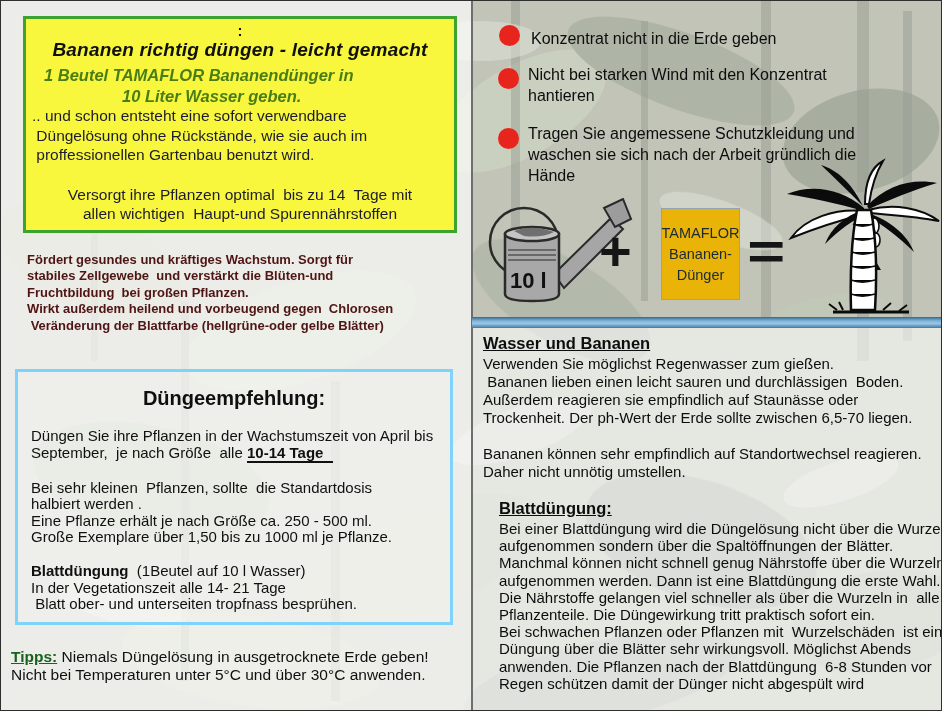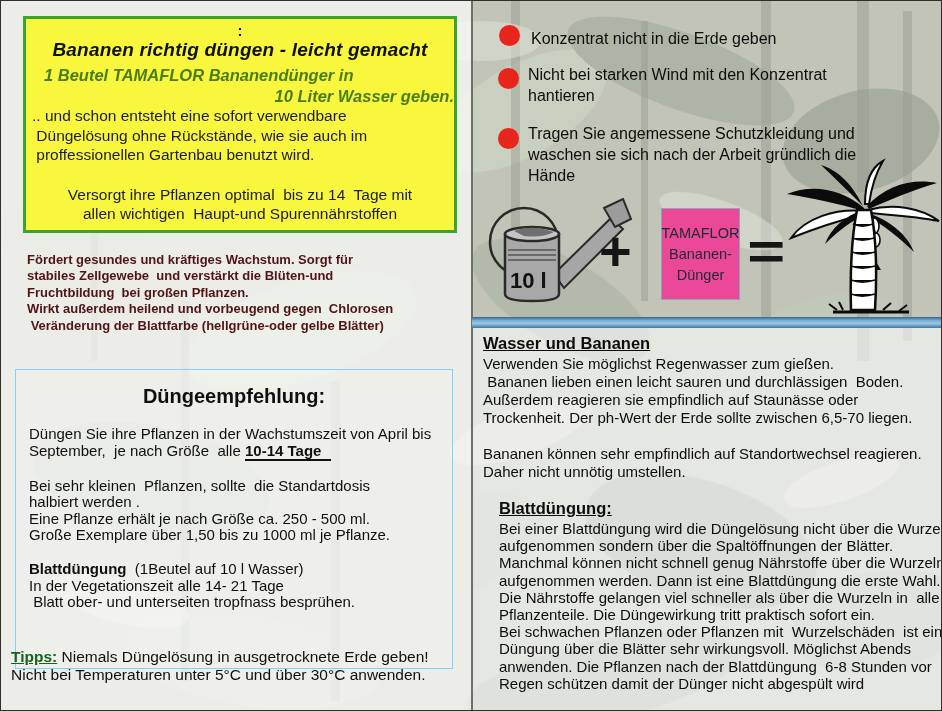--- a/index.html
+++ b/index.html
@@ -17,32 +17,32 @@
   .prewrap{ white-space:pre-wrap; }
 
   
   .intro-box{
     position:absolute; left:22px; top:15px; width:434px; height:217px;
     background:#f8f73e; border:3px solid #3ba32e; padding-top:5px;
   }
   .colon{ text-align:center; font-weight:bold; font-size:15px; line-height:13px; color:#111; }
   .intro-title{ text-align:center; font-size:19px; font-weight:bold; font-style:italic; color:#101010; margin-top:2px; letter-spacing:0.2px; }
   .dose1{ margin-left:18px; margin-top:5px; font-size:16.5px; font-weight:bold; font-style:italic; color:#4b7d17; }
-  .dose2{ margin-left:96px; font-size:16.5px; font-weight:bold; font-style:italic; color:#4b7d17; margin-top:2px;text-align:right; }
+  .dose2{ margin-left:96px; font-size:16.5px; font-weight:bold; font-style:italic; color:#4b7d17; margin-top:2px; }
   .intro-body{ margin-left:6px; font-size:15.5px; line-height:19.5px; color:#1c1c30; }
   .intro-benefit{ text-align:center; margin-top:20px; font-size:15.5px; line-height:19.5px; color:#1c1c30; }
 
   .effects{
     position:absolute; left:26px; top:251px; width:430px;
     font-size:13px; font-weight:bold; line-height:16.4px; color:#4f1414;
   }
 
   .rec-box{
-    position:absolute; left:14px; top:368px; width:438px; height:300px;
-    border:1px solid #7dd3fc; background:rgba(255,255,255,0.12);
+    position:absolute; left:14px; top:368px; width:438px; height:256px;
+    border:3px solid #7dd3fc; background:rgba(255,255,255,0.12);
   }
   .rec-heading{ text-align:center; margin-top:15px; font-size:20px; font-weight:bold; color:#0f0f0f; }
   .rec-p1{ margin:17px 8px 0 13px; font-size:15px; line-height:17px; color:#101010; }
   .rec-p1 .hl{ font-weight:bold; border-bottom:2px solid #111; padding-right:10px; }
   .rec-p2{ margin:19px 8px 0 13px; font-size:15px; line-height:16.3px; color:#101010; }
   .rec-p3{ margin:18px 8px 0 13px; font-size:15px; line-height:16.6px; color:#101010; }
   .rec-p3 .b{ font-weight:bold; }
 
   .tips{ position:absolute; left:10px; top:647px; width:452px; font-size:15.5px; line-height:17.5px; color:#101010; }
   .tips .tips-label{ font-weight:bold; text-decoration:underline; color:#19611f; }
@@ -51,21 +51,21 @@
   .warning-bullet{ position:absolute; width:21px; height:21px; border-radius:50%; background:#e8251c; }
   .warning-text{ position:absolute; font-size:16px; line-height:21px; color:#0d0d0d; }
   .b1{ left:498px; top:24px; } .t1{ left:530px; top:27px; }
   .b2{ left:497px; top:67px; } .t2{ left:527px; top:63px; }
   .b3{ left:497px; top:127px; } .t3{ left:527px; top:122px; }
 
   .can{ position:absolute; left:483px; top:197px; }
   .plus{ position:absolute; left:598px; top:222px; font-size:56px; font-weight:bold; color:#151515; line-height:1; }
   .product-box{
     position:absolute; left:660px; top:207px; width:79px; height:92px;
-    background:#ec4899; border:1px solid #8fa3b0;
+    background:#eab308; border:1px solid #8fa3b0;
     display:flex; flex-direction:column; justify-content:center; align-items:center;
     font-size:14.5px; line-height:21px; color:#1c2a33;
   }
   .equals{ position:absolute; left:750px; top:224px; font-size:52px; font-weight:bold; color:#151515; line-height:1; transform:scaleX(1.25); }
   .tree{ position:absolute; left:780px; top:157px; }
 
   .blue-band{
     position:absolute; left:471px; top:316px; width:471px; height:11px;
     background:linear-gradient(#35688f, #7fb3d8 35%, #9cc6e2 60%, #3f77a6);
   }

